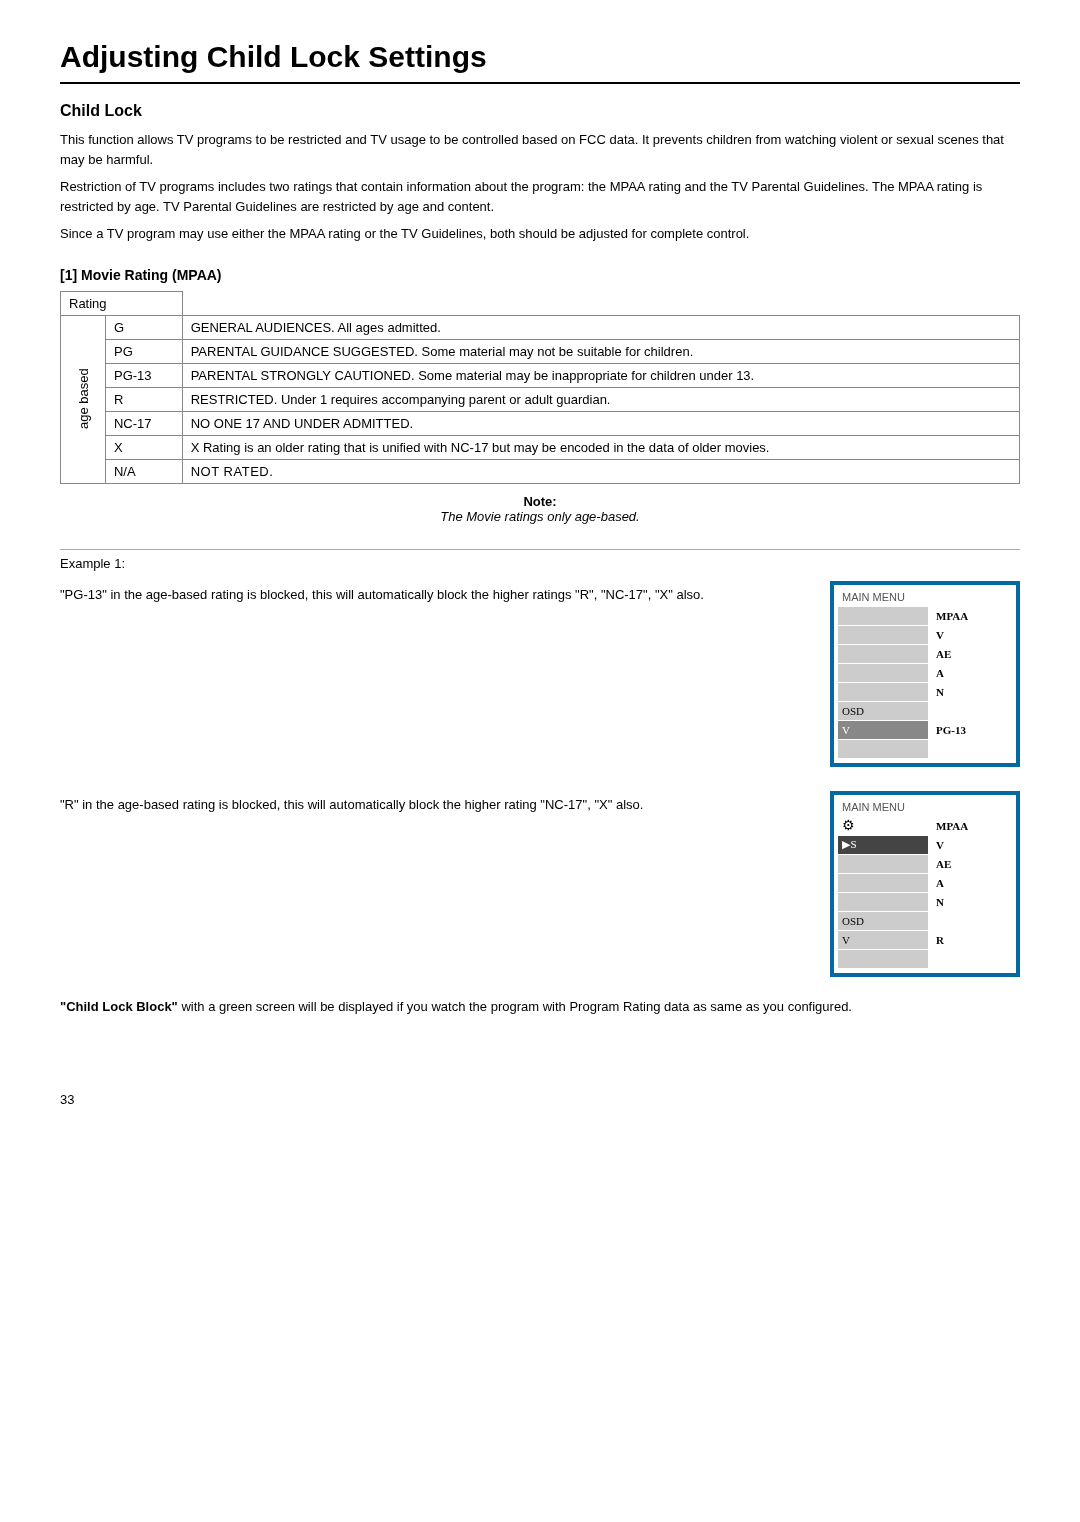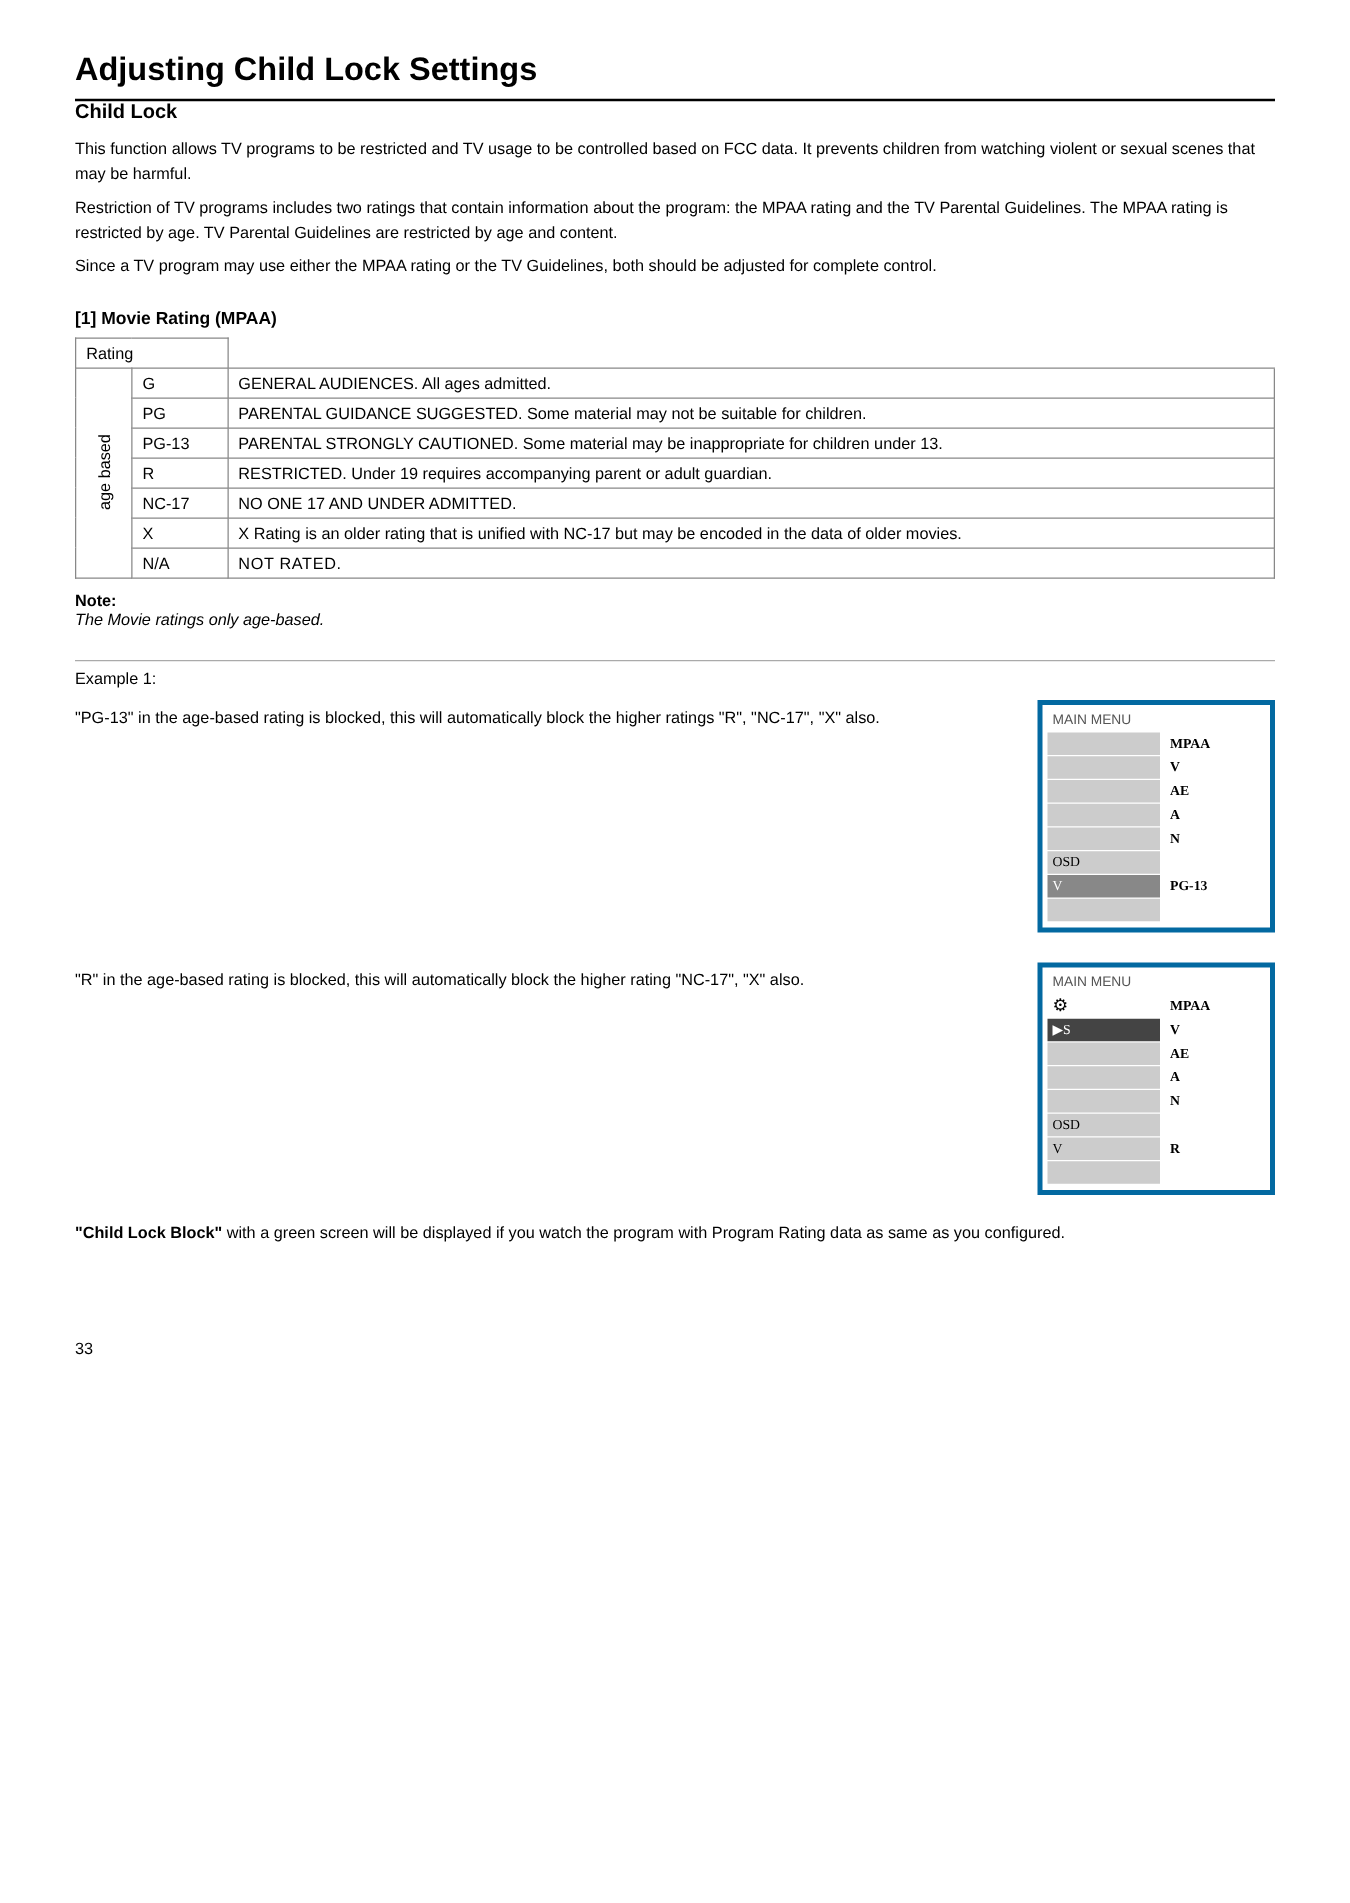--- a/index.html
+++ b/index.html
@@ -6,24 +6,25 @@
     body {
       font-family: Arial, sans-serif;
       font-size: 13px;
       background: #fff;
       color: #000;
       width: 1080px;
       min-height: 1522px;
       padding: 40px 60px;
     }
     h1 {
-      font-size: 26px;
+      font-size: 30px;
       font-weight: bold;
       border-bottom: 2px solid #000;
       padding-bottom: 8px;
+      margin-bottom: 18px;
     }
     h2 {
       font-size: 16px;
       font-weight: bold;
       margin-bottom: 10px;
     }
     .section-heading {
       font-size: 14px;
       font-weight: bold;
       margin-bottom: 8px;
@@ -52,20 +53,21 @@
       writing-mode: vertical-rl;
       transform: rotate(180deg);
       text-align: center;
       border-right: none;
       vertical-align: middle;
       font-size: 13px;
       white-space: nowrap;
     }
     .note-block {
       margin-bottom: 10px;
+      text-align: center;
     }
     .note-block strong {
       font-style: normal;
       font-weight: bold;
     }
     .note-italic {
       font-style: italic;
       font-size: 13px;
       margin-bottom: 10px;
     }
@@ -213,21 +215,21 @@
   <tr>
     <td>PG</td>
     <td>PARENTAL GUIDANCE SUGGESTED. Some material may not be suitable for children.</td>
   </tr>
   <tr>
     <td>PG-13</td>
     <td>PARENTAL STRONGLY CAUTIONED. Some material may be inappropriate for children under 13.</td>
   </tr>
   <tr>
     <td>R</td>
-    <td>RESTRICTED. Under 19 requires accompanying parent or adult guardian.</td>
+    <td>RESTRICTED. Under 1 requires accompanying parent or adult guardian.</td>
   </tr>
   <tr>
     <td>NC-17</td>
     <td>NO ONE 17 AND UNDER ADMITTED.</td>
   </tr>
   <tr>
     <td>X</td>
     <td>X Rating is an older rating that is unified with NC-17 but may be encoded in the data of older movies.</td>
   </tr>
   <tr>

